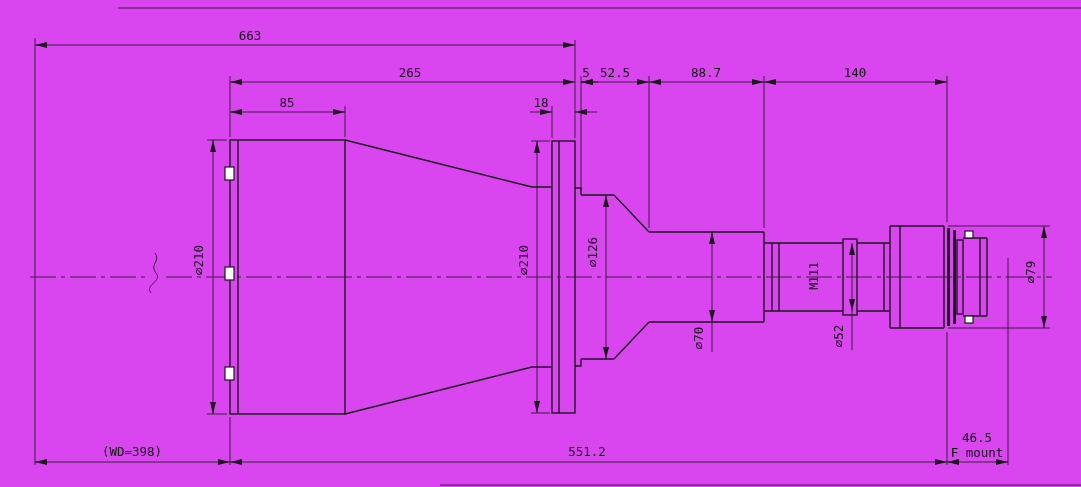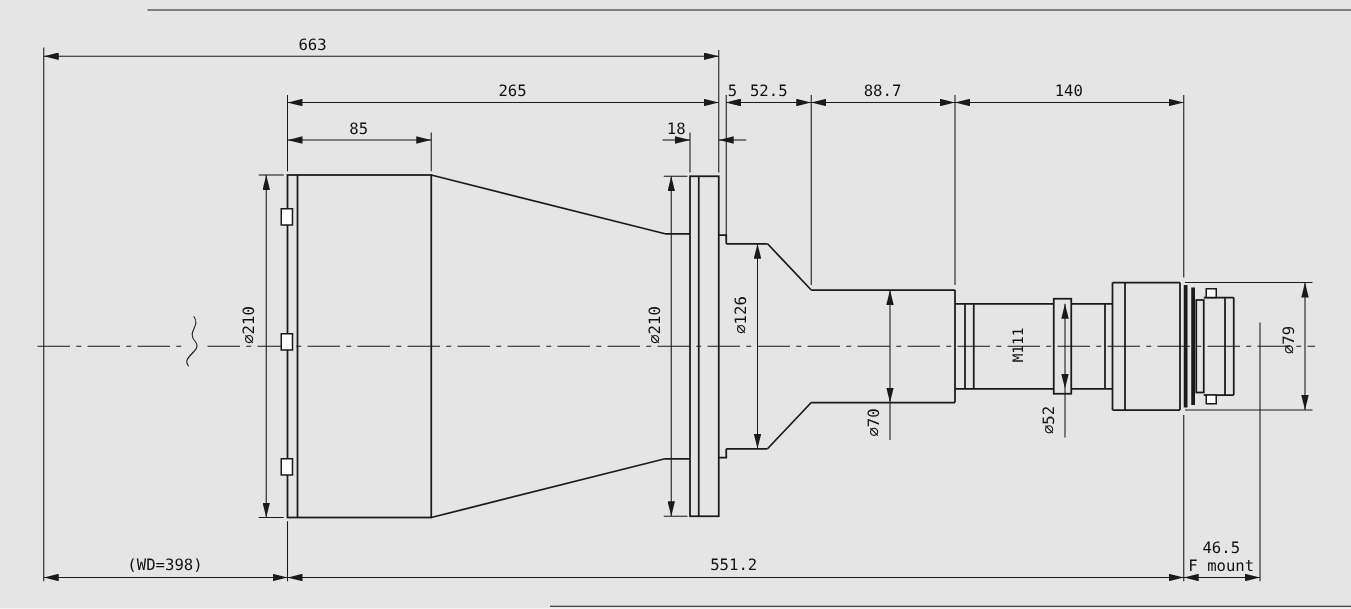--- a/index.html
+++ b/index.html
@@ -1,16 +1,16 @@
 <!DOCTYPE html>
 <html><head>
 <meta charset="utf-8">
 <style>
   html,body{margin:0;padding:0;background:#ffffff;}
-  .sheet{position:relative;width:1081px;height:487px;background:#e5e5e5;overflow:hidden;}
+  .sheet{position:relative;width:1081px;height:487px;background:#d946ef;overflow:hidden;}
   svg{display:block;}
   .profile{stroke:#1a1a1a;stroke-width:1.4;fill:none;stroke-linejoin:miter;stroke-linecap:butt;}
   .pfill{stroke:#1a1a1a;stroke-width:1.2;fill:#ffffff;}
   .thin{stroke:#1a1a1a;stroke-width:0.85;fill:none;}
   .cl{stroke:#1a1a1a;stroke-width:0.85;fill:none;stroke-dasharray:26 5 4 5;}
   .bar{stroke:#1a1a1a;stroke-width:3;fill:none;}
   .t{font:12.5px "DejaVu Sans Mono", monospace;fill:#111111;text-anchor:middle;}
   .t-sm{font:11.5px "DejaVu Sans Mono", monospace;fill:#111111;text-anchor:middle;}
 </style>
 </head>

